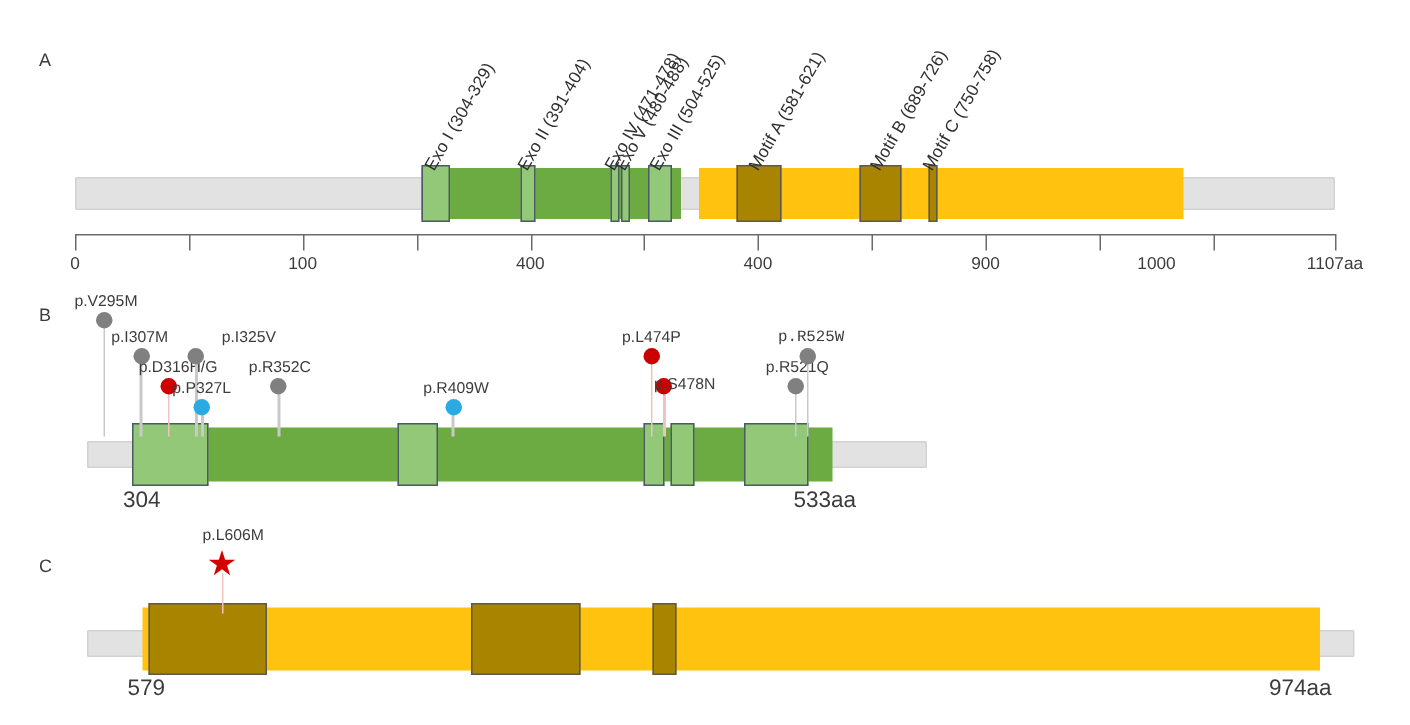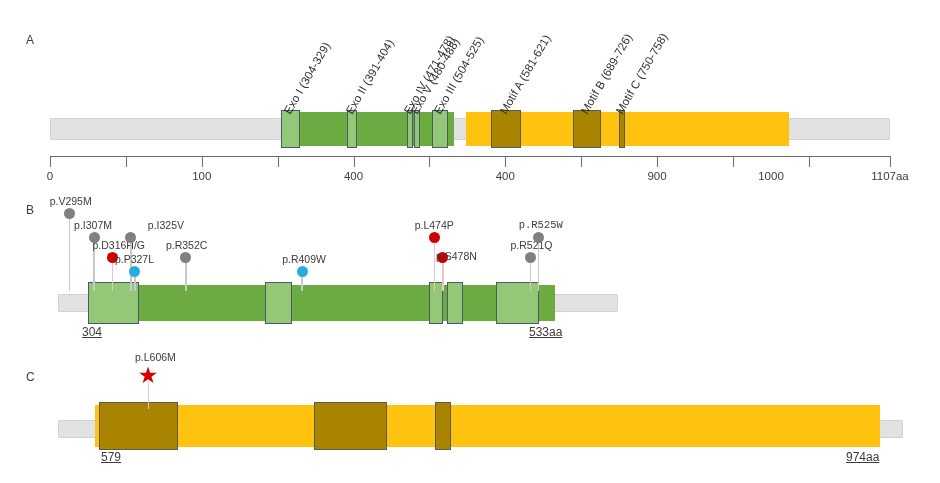--- a/index.html
+++ b/index.html
@@ -99,24 +99,23 @@
     white-space: nowrap;
   }
   .star {
     position: absolute;
     font-size: 23px;
     line-height: 23px;
     color: #d40000;
   }
   .edge-label {
     position: absolute;
-    font-size: 12px;
-    color: #3c3c3c;
-    white-space: nowrap;
-    text-decoration: underline;
+    font-size: 15px;
+    color: #3c3c3c;
+    white-space: nowrap;
   }
 </style>
 </head>
 <body>
 
 <div id="figure">
     <div class="panel-letter" style="left: 26px; top: 33px;">A</div>
     <div class="backbone" style="left: 50px; top: 118px; width: 840px; height: 22px;"></div>
     <div class="domain" style="left: 280.678px; top: 112px; width: 173.767px; height: 34px; background: rgb(108, 171, 66);"></div>
     <div class="domain" style="left: 465.827px; top: 112px; width: 323.252px; height: 34px; background: rgb(255, 194, 14);"></div>
@@ -198,18 +197,18 @@
     <div class="lolli-label" style="left: 510.528px; top: 239px;">p.R521Q</div>
     <div class="lolli-stem" style="left: 537.886px; top: 240px; height: 51px;"></div>
     <div class="lolli-head" style="left: 533.186px; top: 232px; background: rgb(128, 128, 128);"></div>
     <div class="lolli-label" style="left: 518.686px; top: 219px; font-family: Liberation Mono, monospace;">p.R525W</div>
     <div class="panel-letter" style="left: 26px; top: 370px;">C</div>
     <div class="backbone" style="left: 58px; top: 420px; width: 845px; height: 18px;"></div>
     <div class="domain" style="left: 95px; top: 405px; width: 785px; height: 42px; background: rgb(255, 194, 14);"></div>
     <div class="motif-box" style="left: 98.9747px; top: 402px; width: 79.4937px; height: 48px; background: rgb(168, 132, 0);"></div>
     <div class="motif-box" style="left: 313.608px; top: 402px; width: 73.5316px; height: 48px; background: rgb(168, 132, 0);"></div>
     <div class="motif-box" style="left: 434.835px; top: 402px; width: 15.8987px; height: 48px; background: rgb(168, 132, 0);"></div>
-    <div class="edge-label" style="left: 85px; top: 450px; margin-left: 16px;">579</div>
+    <div class="edge-label" style="left: 85px; top: 450px;">579</div>
     <div class="edge-label" style="left: 846px; top: 450px;">974aa</div>
     <div class="lolli-stem stem-red" style="left: 147.858px; top: 382px; height: 27px;"></div>
     <div class="star" style="left: 137.658px; top: 364px; color: rgb(212, 0, 0);">★</div>
     <div class="lolli-label" style="left: 135px; top: 351px;">p.L606M</div>
   </div>
 
 </body></html>

